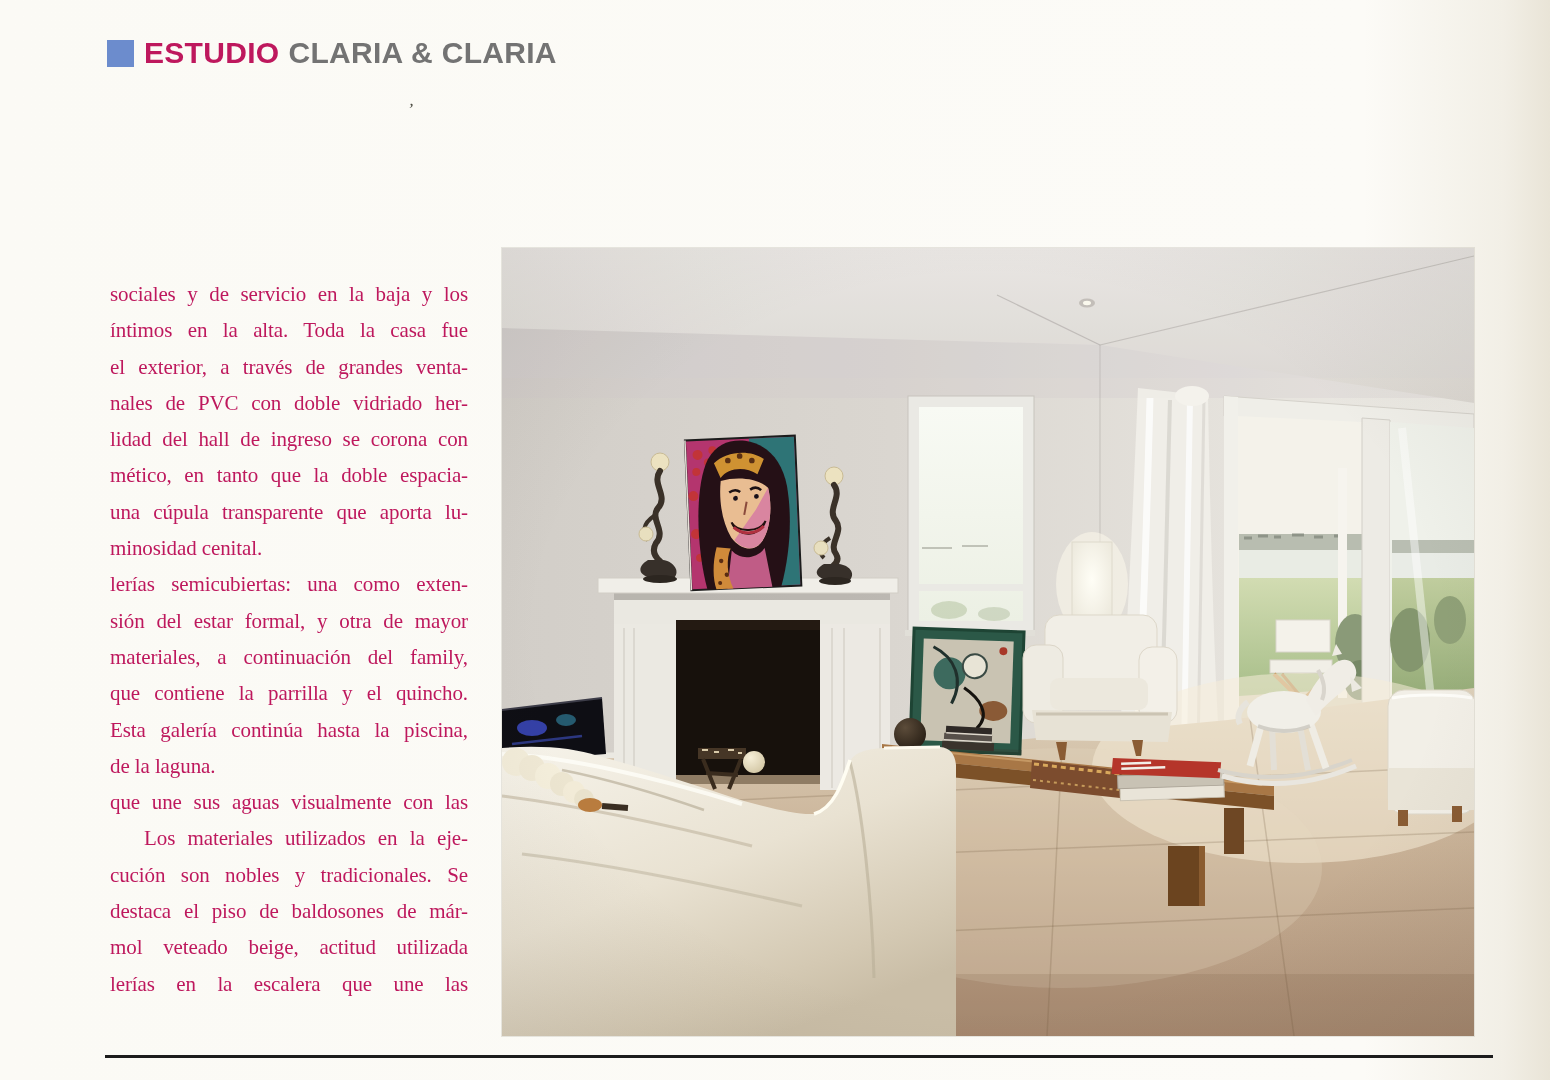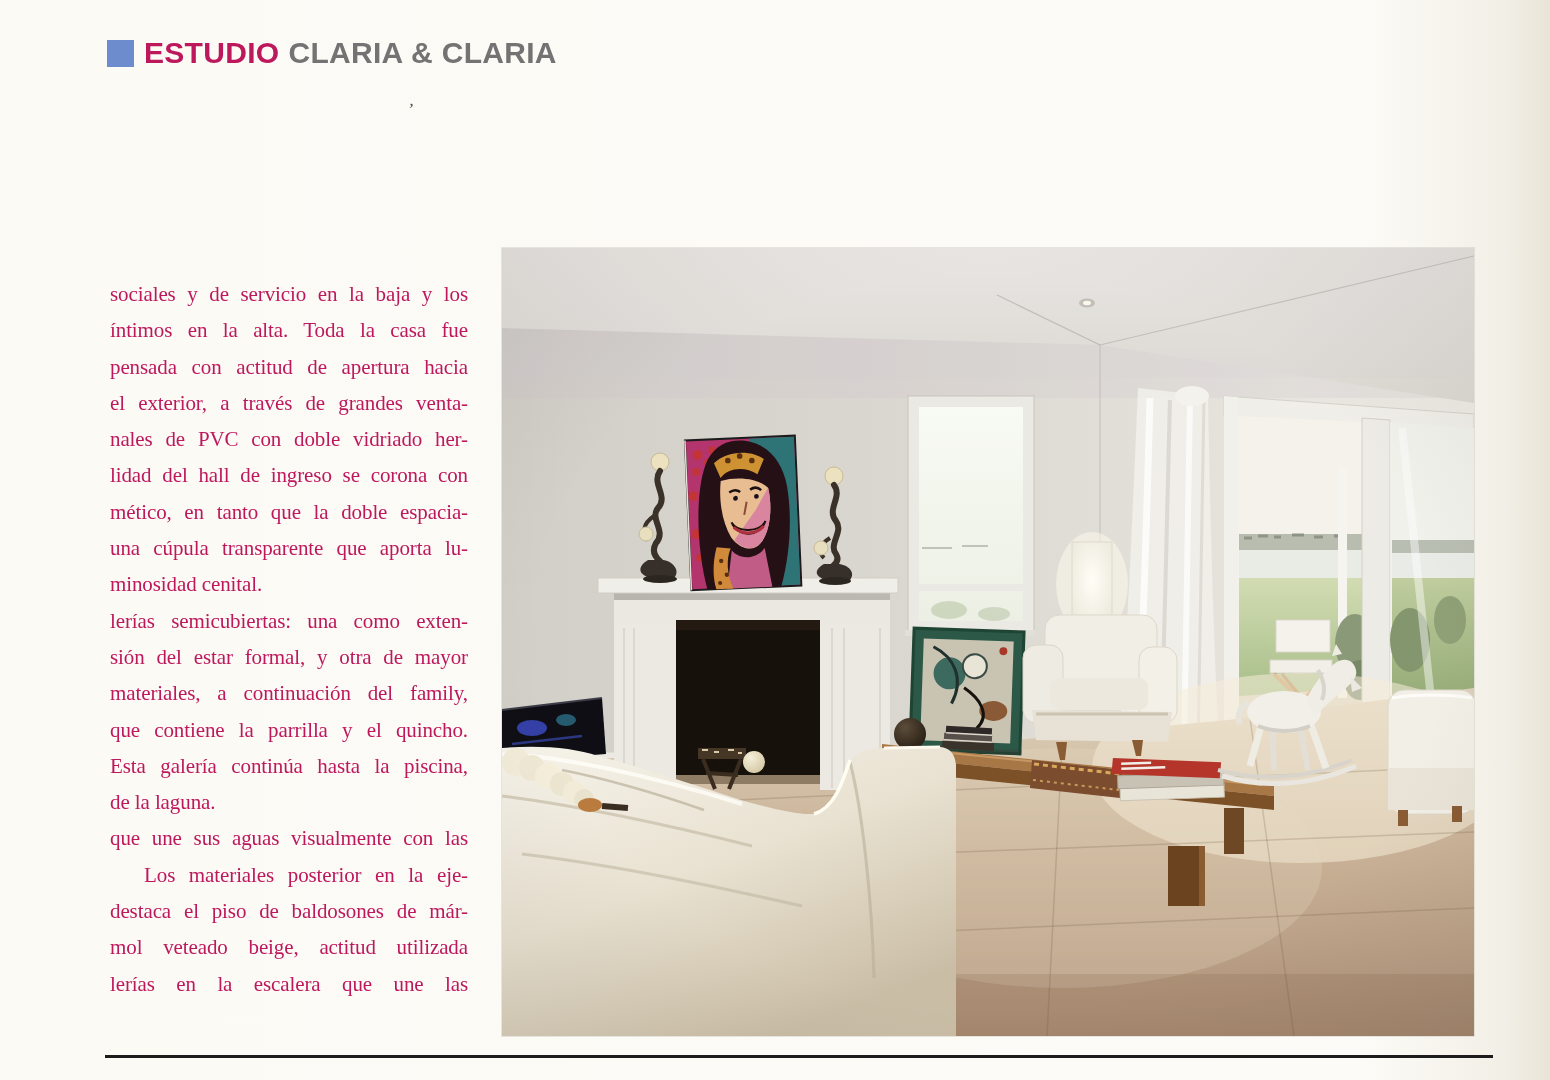--- a/index.html
+++ b/index.html
@@ -38,35 +38,35 @@
   <span class="title">
     <span class="t1">ESTUDIO</span><span class="t2">CLARIA &amp; CLARIA</span>
   </span>
 </div>
 
 <span class="stray">’</span>
 
 <div class="column">
     <div class="line">sociales y de servicio en la baja y los</div>
     <div class="line">íntimos en la alta. Toda la casa fue</div>
-    <div class="line">pensada con actitud de apertura hacia</div>
     <div class="line">el exterior, a través de grandes venta-</div>
     <div class="line">nales de PVC con doble vidriado her-</div>
     <div class="line">lidad del hall de ingreso se corona con</div>
     <div class="line">mético, en tanto que la doble espacia-</div>
     <div class="line">una cúpula transparente que aporta lu-</div>
     <div class="line short">minosidad cenital.</div>
     <div class="line">lerías semicubiertas: una como exten-</div>
     <div class="line">sión del estar formal, y otra de mayor</div>
     <div class="line">materiales, a continuación del family,</div>
     <div class="line">que contiene la parrilla y el quincho.</div>
     <div class="line">Esta galería continúa hasta la piscina,</div>
     <div class="line short">de la laguna.</div>
     <div class="line">que une sus aguas visualmente con las</div>
-    <div class="line indent">Los materiales posterior en la eje-</div>
+    <div class="line indent">Los materiales utilizados en la eje-</div>
+    <div class="line">cución son nobles y tradicionales. Se</div>
     <div class="line">destaca el piso de baldosones de már-</div>
     <div class="line">mol veteado beige, actitud utilizada</div>
     <div class="line">lerías en la escalera que une las</div>
   </div>
 
 <figure class="photo" style="margin:0">
 <svg viewBox="0 0 972 788" width="972" height="788" preserveAspectRatio="none">
   <defs>
     <linearGradient id="wallG" x1="0" y1="0" x2="1" y2="0">
       <stop offset="0" stop-color="#d2cec8"></stop>

